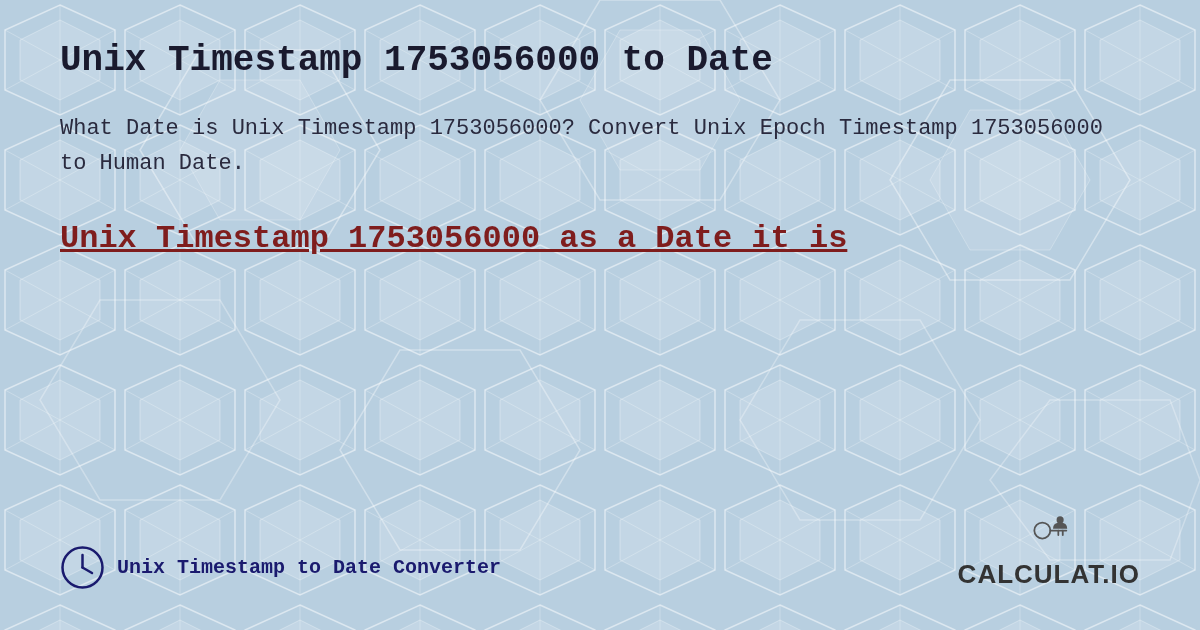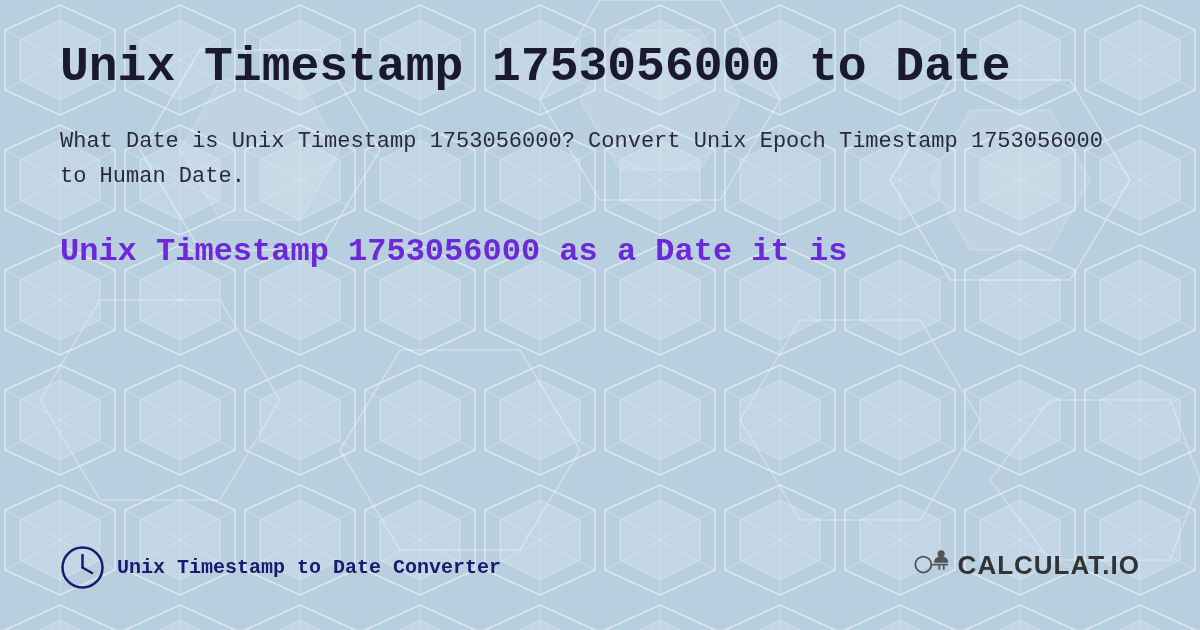--- a/index.html
+++ b/index.html
@@ -31,21 +31,21 @@
       position: relative;
       z-index: 1;
       padding: 40px 60px;
       height: 100%;
       display: flex;
       flex-direction: column;
       justify-content: space-between;
     }
 
     .main-title {
-      font-size: 48px;
+      font-size: 36px;
       font-weight: bold;
       color: #1a1a2e;
       margin-bottom: 30px;
       font-family: 'Courier New', Courier, monospace;
     }
 
     .description {
       font-size: 22px;
       color: #2a2a3e;
       line-height: 1.6;
@@ -53,28 +53,29 @@
       margin-bottom: 24px;
     }
 
     .result-section {
       margin-top: 10px;
     }
 
     .result-text {
       font-size: 32px;
       font-weight: bold;
-      color: #6d28d9;
+      color: #7f1d1d;
       line-height: 1.5;
       font-family: 'Courier New', Courier, monospace;
+      text-decoration: underline;
     }
 
     .footer {
       display: flex;
-      align-items: flex-start;
+      align-items: flex-end;
       justify-content: space-between;
       margin-top: auto;
       padding-top: 20px;
     }
 
     .footer-left {
       display: flex;
       align-items: center;
       gap: 12px;
     }
@@ -89,20 +90,21 @@
       font-size: 20px;
       font-weight: bold;
       color: #1a1a6e;
       font-family: 'Courier New', Courier, monospace;
     }
 
     .logo-area {
       display: flex;
       align-items: center;
       gap: 8px;
+      flex-direction: column;
     }
 
     .logo-icon {
       width: 40px;
       height: 40px;
       color: #555;
     }
 
     .logo-text {
       font-size: 26px;

